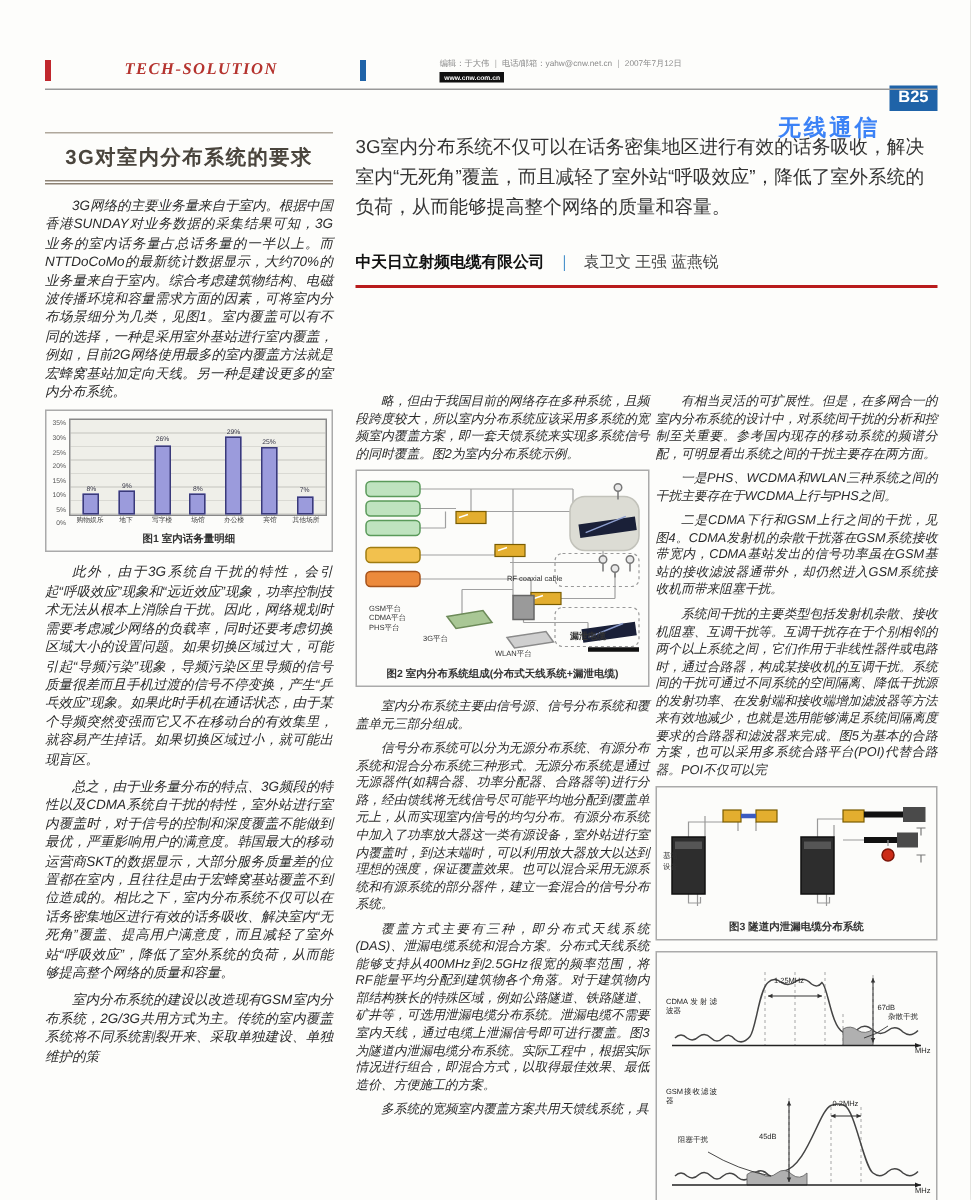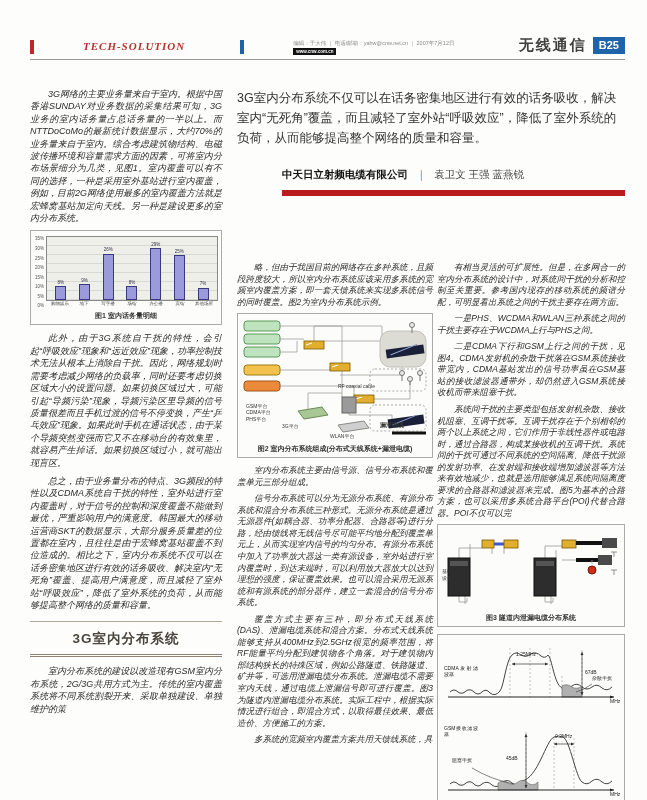--- a/index.html
+++ b/index.html
@@ -11,42 +11,42 @@
   .brandwrap{position:absolute;left:0;top:4px;display:flex;align-items:flex-start;gap:45px;}
   .redbar{width:4px;height:14px;background:#c0272d;margin-right:4px;}
   .brand{font-family:"Liberation Serif","DejaVu Serif",serif;font-style:italic;
          color:#b5342f;font-size:11px;letter-spacing:1px;font-weight:bold;}
   .bluebar{width:4px;height:14px;background:#1f63a8;margin:0 4px 0 10px;}
   .meta{font-size:5.5px;color:#8a8a8a;line-height:1.2;}
   .sitebox{display:inline-block;background:#111;color:#fff;font-size:4.5px;
            padding:1px 3px;margin-top:1px;font-weight:bold;}
   .hdr-right{position:absolute;right:0;top:0;display:flex;align-items:center;gap:6px;}
   .secname{font-family:"Liberation Serif","DejaVu Serif",serif;font-weight:bold;
-           font-size:15px;color:#404040;letter-spacing:2px;}
+           font-size:15px;color:#3b82f6;letter-spacing:2px;margin-top:40px;}
   .pagebadge{background:#1f63a8;color:#fff;font-weight:bold;font-size:11px;
              padding:2px 6px;line-height:1.2;}
   #hdr-rule{position:absolute;left:30px;top:59px;width:595px;height:1px;background:#999;}
   
   .col{position:absolute;text-align:justify;}
   #col-left{left:30px;top:88px;width:192px;}
   #art-head{position:absolute;left:237px;top:88px;width:388px;}
   #col-mid{left:237px;top:262px;width:196px;}
   #col-right{left:437px;top:262px;width:188px;}
   .p{font-size:9px;line-height:1.38;margin:0 0 6px 0;text-indent:2em;color:#2a2a2a;font-style:italic;}
   #col-mid .p,#col-right .p{font-size:8.5px;line-height:1.36;margin-bottom:5px;}
   
   .secbox{border-top:1px solid #b0a89c;border-bottom:3px double #8d8274;
           text-align:center;padding:7px 0 6px 0;margin-bottom:8px;}
   .secbox .t{font-size:13.5px;font-weight:bold;color:#4a453d;letter-spacing:1px;}
   .secbox.second{margin-top:10px;}
   
   .title{font-size:30px;font-weight:bold;color:#2e81c4;letter-spacing:1px;
          margin:0 0 10px 0;line-height:1.1;}
   .lead{font-size:12.5px;line-height:1.6;color:#333;margin:0 0 20px 0;}
-  .byline{font-size:10.5px;border-bottom:6px solid #b91c1c;padding-bottom:8px;margin-left:45px;}
+  .byline{font-size:10.5px;border-bottom:2px solid #b91c1c;padding-bottom:8px;}
   .byline .org{font-weight:bold;color:#111;}
   .byline .sep{color:#2e81c4;margin:0 5px;}
   .byline .auth{color:#444;}
   
   .figbox{border:1px solid #aaa;background:#fcfcfa;padding:5px 4px 3px 4px;margin:4px 0 7px 0;}
   .figcap{font-size:7px;font-weight:bold;color:#333;text-align:center;margin-top:3px;
           text-indent:0;}
   
   #chart{display:flex;}
   #yaxis{display:flex;flex-direction:column;justify-content:space-between;
@@ -92,20 +92,23 @@
   <div id="art-head">
     <div class="lead">3G室内分布系统不仅可以在话务密集地区进行有效的话务吸收，解决室内“无死角”覆盖，而且减轻了室外站“呼吸效应”，降低了室外系统的负荷，从而能够提高整个网络的质量和容量。</div>
     <div class="byline">
       <span class="org">中天日立射频电缆有限公司</span>
       <span class="sep">｜</span>
       <span class="auth">袁卫文 王强 蓝燕锐</span>
     </div>
   </div>
 
   <div id="col-left" class="col">
+    <div class="secbox">
+      <span class="t">3G对室内分布系统的要求</span>
+    </div>
     <p class="p">3G网络的主要业务量来自于室内。根据中国香港SUNDAY对业务数据的采集结果可知，3G业务的室内话务量占总话务量的一半以上。而NTTDoCoMo的最新统计数据显示，大约70%的业务量来自于室内。综合考虑建筑物结构、电磁波传播环境和容量需求方面的因素，可将室内分布场景细分为几类，见图1。室内覆盖可以有不同的选择，一种是采用室外基站进行室内覆盖，例如，目前2G网络使用最多的室内覆盖方法就是宏蜂窝基站加定向天线。另一种是建设更多的室内分布系统。</p>
 
     <div class="figbox">
       <div id="chart">
         <div id="yaxis">
             <div>35%</div>
             <div>30%</div>
             <div>25%</div>
             <div>20%</div>
             <div>15%</div>
@@ -154,23 +157,20 @@
               <div class="xcat">其他场所</div>
             </div>
         </div>
       </div>
       <div class="figcap">图1 室内话务量明细</div>
     </div>
 
     <p class="p">此外，由于3G系统自干扰的特性，会引起“呼吸效应”现象和“远近效应”现象，功率控制技术无法从根本上消除自干扰。因此，网络规划时需要考虑减少网络的负载率，同时还要考虑切换区域大小的设置问题。如果切换区域过大，可能引起“导频污染”现象，导频污染区里导频的信号质量很差而且手机过渡的信号不停变换，产生“乒乓效应”现象。如果此时手机在通话状态，由于某个导频突然变强而它又不在移动台的有效集里，就容易产生掉话。如果切换区域过小，就可能出现盲区。</p>
     <p class="p">总之，由于业务量分布的特点、3G频段的特性以及CDMA系统自干扰的特性，室外站进行室内覆盖时，对于信号的控制和深度覆盖不能做到最优，严重影响用户的满意度。韩国最大的移动运营商SKT的数据显示，大部分服务质量差的位置都在室内，且往往是由于宏蜂窝基站覆盖不到位造成的。相比之下，室内分布系统不仅可以在话务密集地区进行有效的话务吸收、解决室内“无死角”覆盖、提高用户满意度，而且减轻了室外站“呼吸效应”，降低了室外系统的负荷，从而能够提高整个网络的质量和容量。</p>
 
-    <div class="secbox second">
-      <span class="t">3G室内分布系统</span>
-    </div>
     <p class="p">室内分布系统的建设以改造现有GSM室内分布系统，2G/3G共用方式为主。传统的室内覆盖系统将不同系统割裂开来、采取单独建设、单独维护的策</p>
   </div>
 
   <div id="col-mid" class="col">
     <p class="p">略，但由于我国目前的网络存在多种系统，且频段跨度较大，所以室内分布系统应该采用多系统的宽频室内覆盖方案，即一套天馈系统来实现多系统信号的同时覆盖。图2为室内分布系统示例。</p>
 
     <div class="figbox">
       <div class="figinner" style="height:122px;">
         <svg width="186" height="122" viewBox="0 0 186 122">
 

